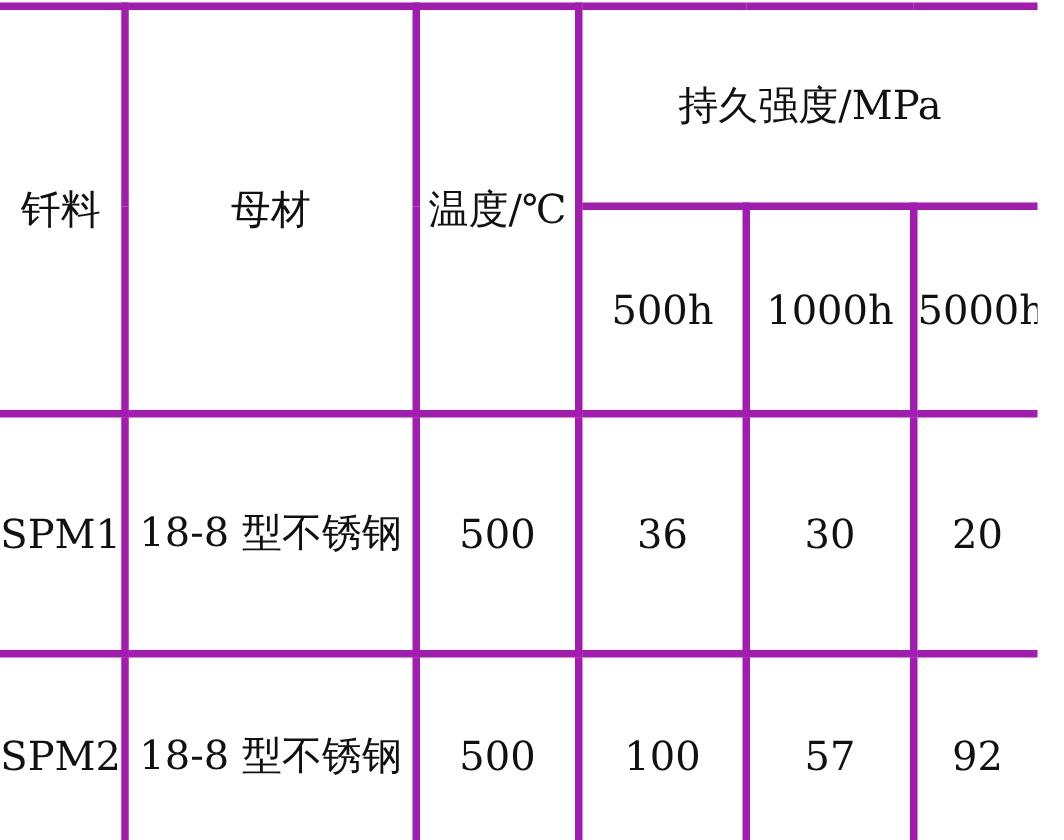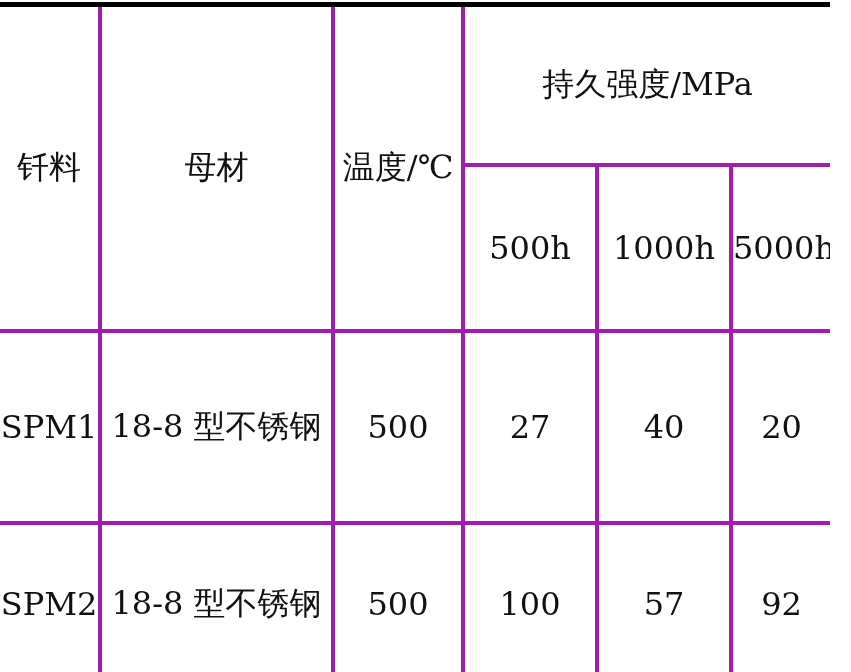--- a/index.html
+++ b/index.html
@@ -23,21 +23,21 @@
     width: 830px;
     border-collapse: collapse;
     table-layout: fixed;
     border-top: 5px solid #000000;
     border-bottom: 5px solid #000000;
     border-left: none;
     border-right: none;
   }
   table.data-table th,
   table.data-table td {
-    border: 4px solid #a21caf;
+    border: 6px solid #a21caf;
     text-align: center;
     vertical-align: middle;
     font-weight: normal;
     font-size: 32px;
     padding: 0;
     background: #ffffff;
     white-space: nowrap;
     overflow: hidden;
   }
   
@@ -73,22 +73,22 @@
       </tr>
       <tr class="subhead-row">
         <th>500h</th>
         <th>1000h</th>
         <th>5000h</th>
       </tr>
       <tr class="body-row-1">
         <td>SPM1</td>
         <td>18-8 型不锈钢</td>
         <td>500</td>
-        <td>27</td>
-        <td>40</td>
+        <td>36</td>
+        <td>30</td>
         <td>20</td>
       </tr>
       <tr class="body-row-2">
         <td>SPM2</td>
         <td>18-8 型不锈钢</td>
         <td>500</td>
         <td>100</td>
         <td>57</td>
         <td>92</td>
       </tr>

